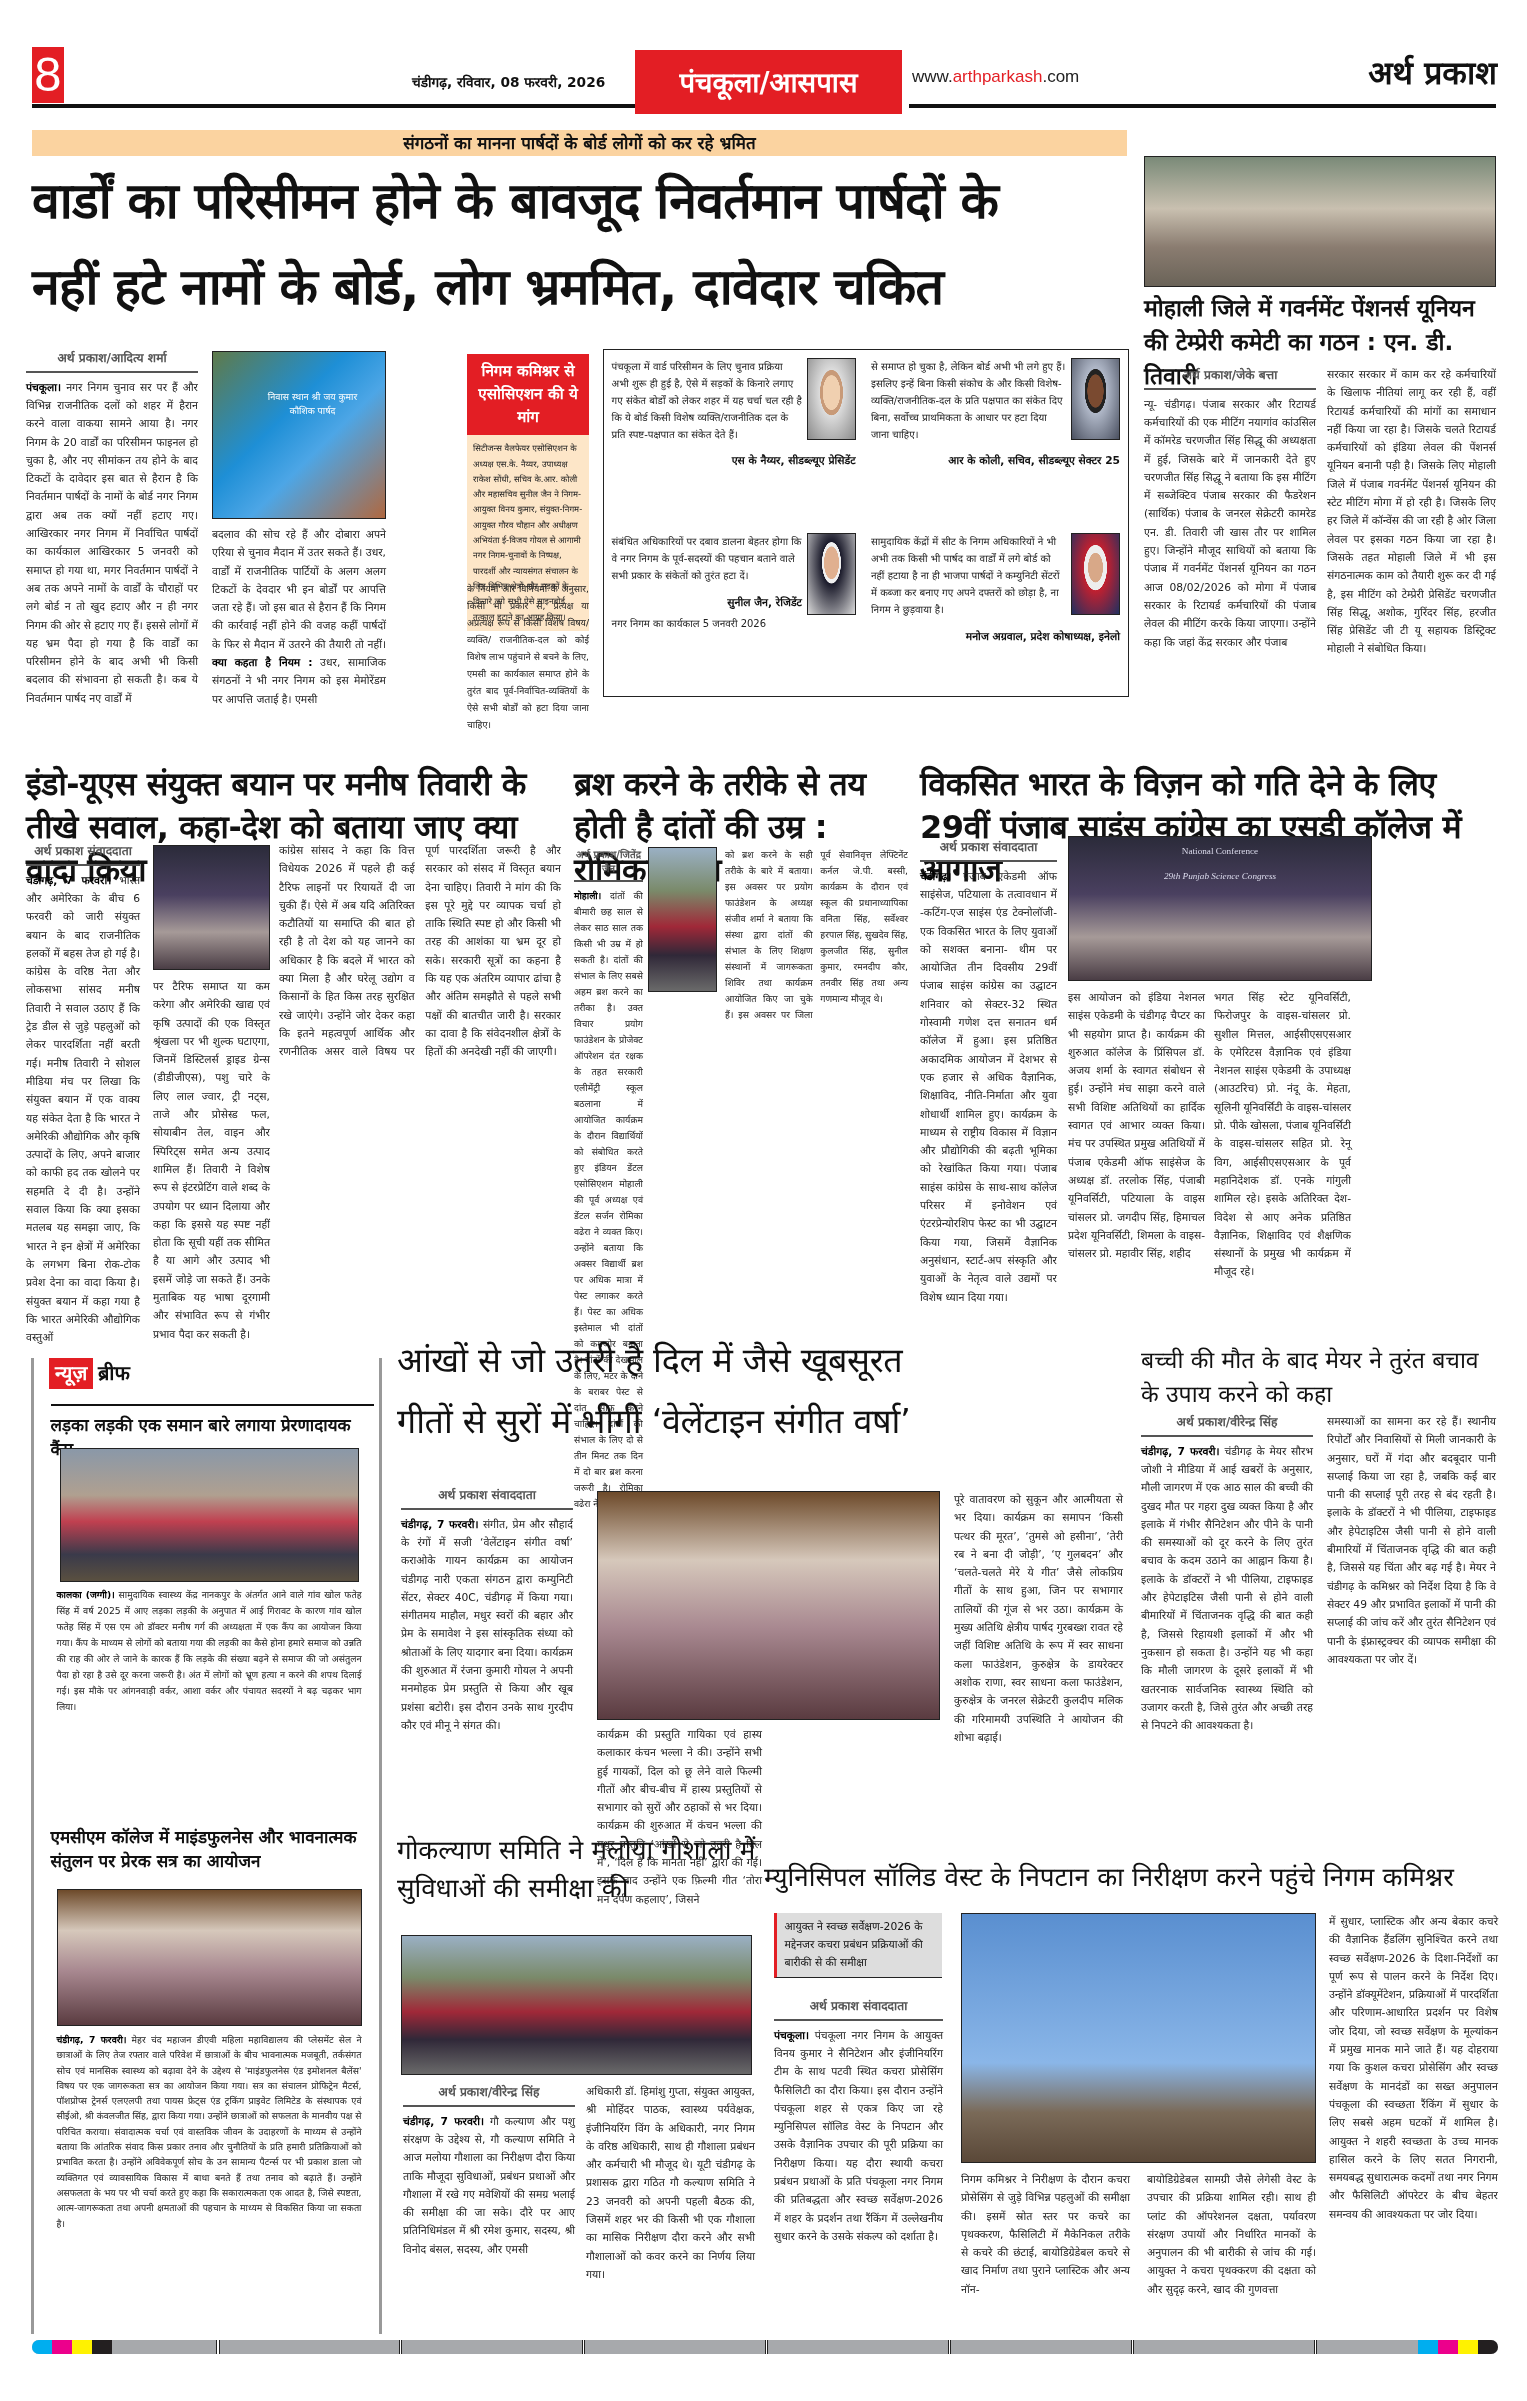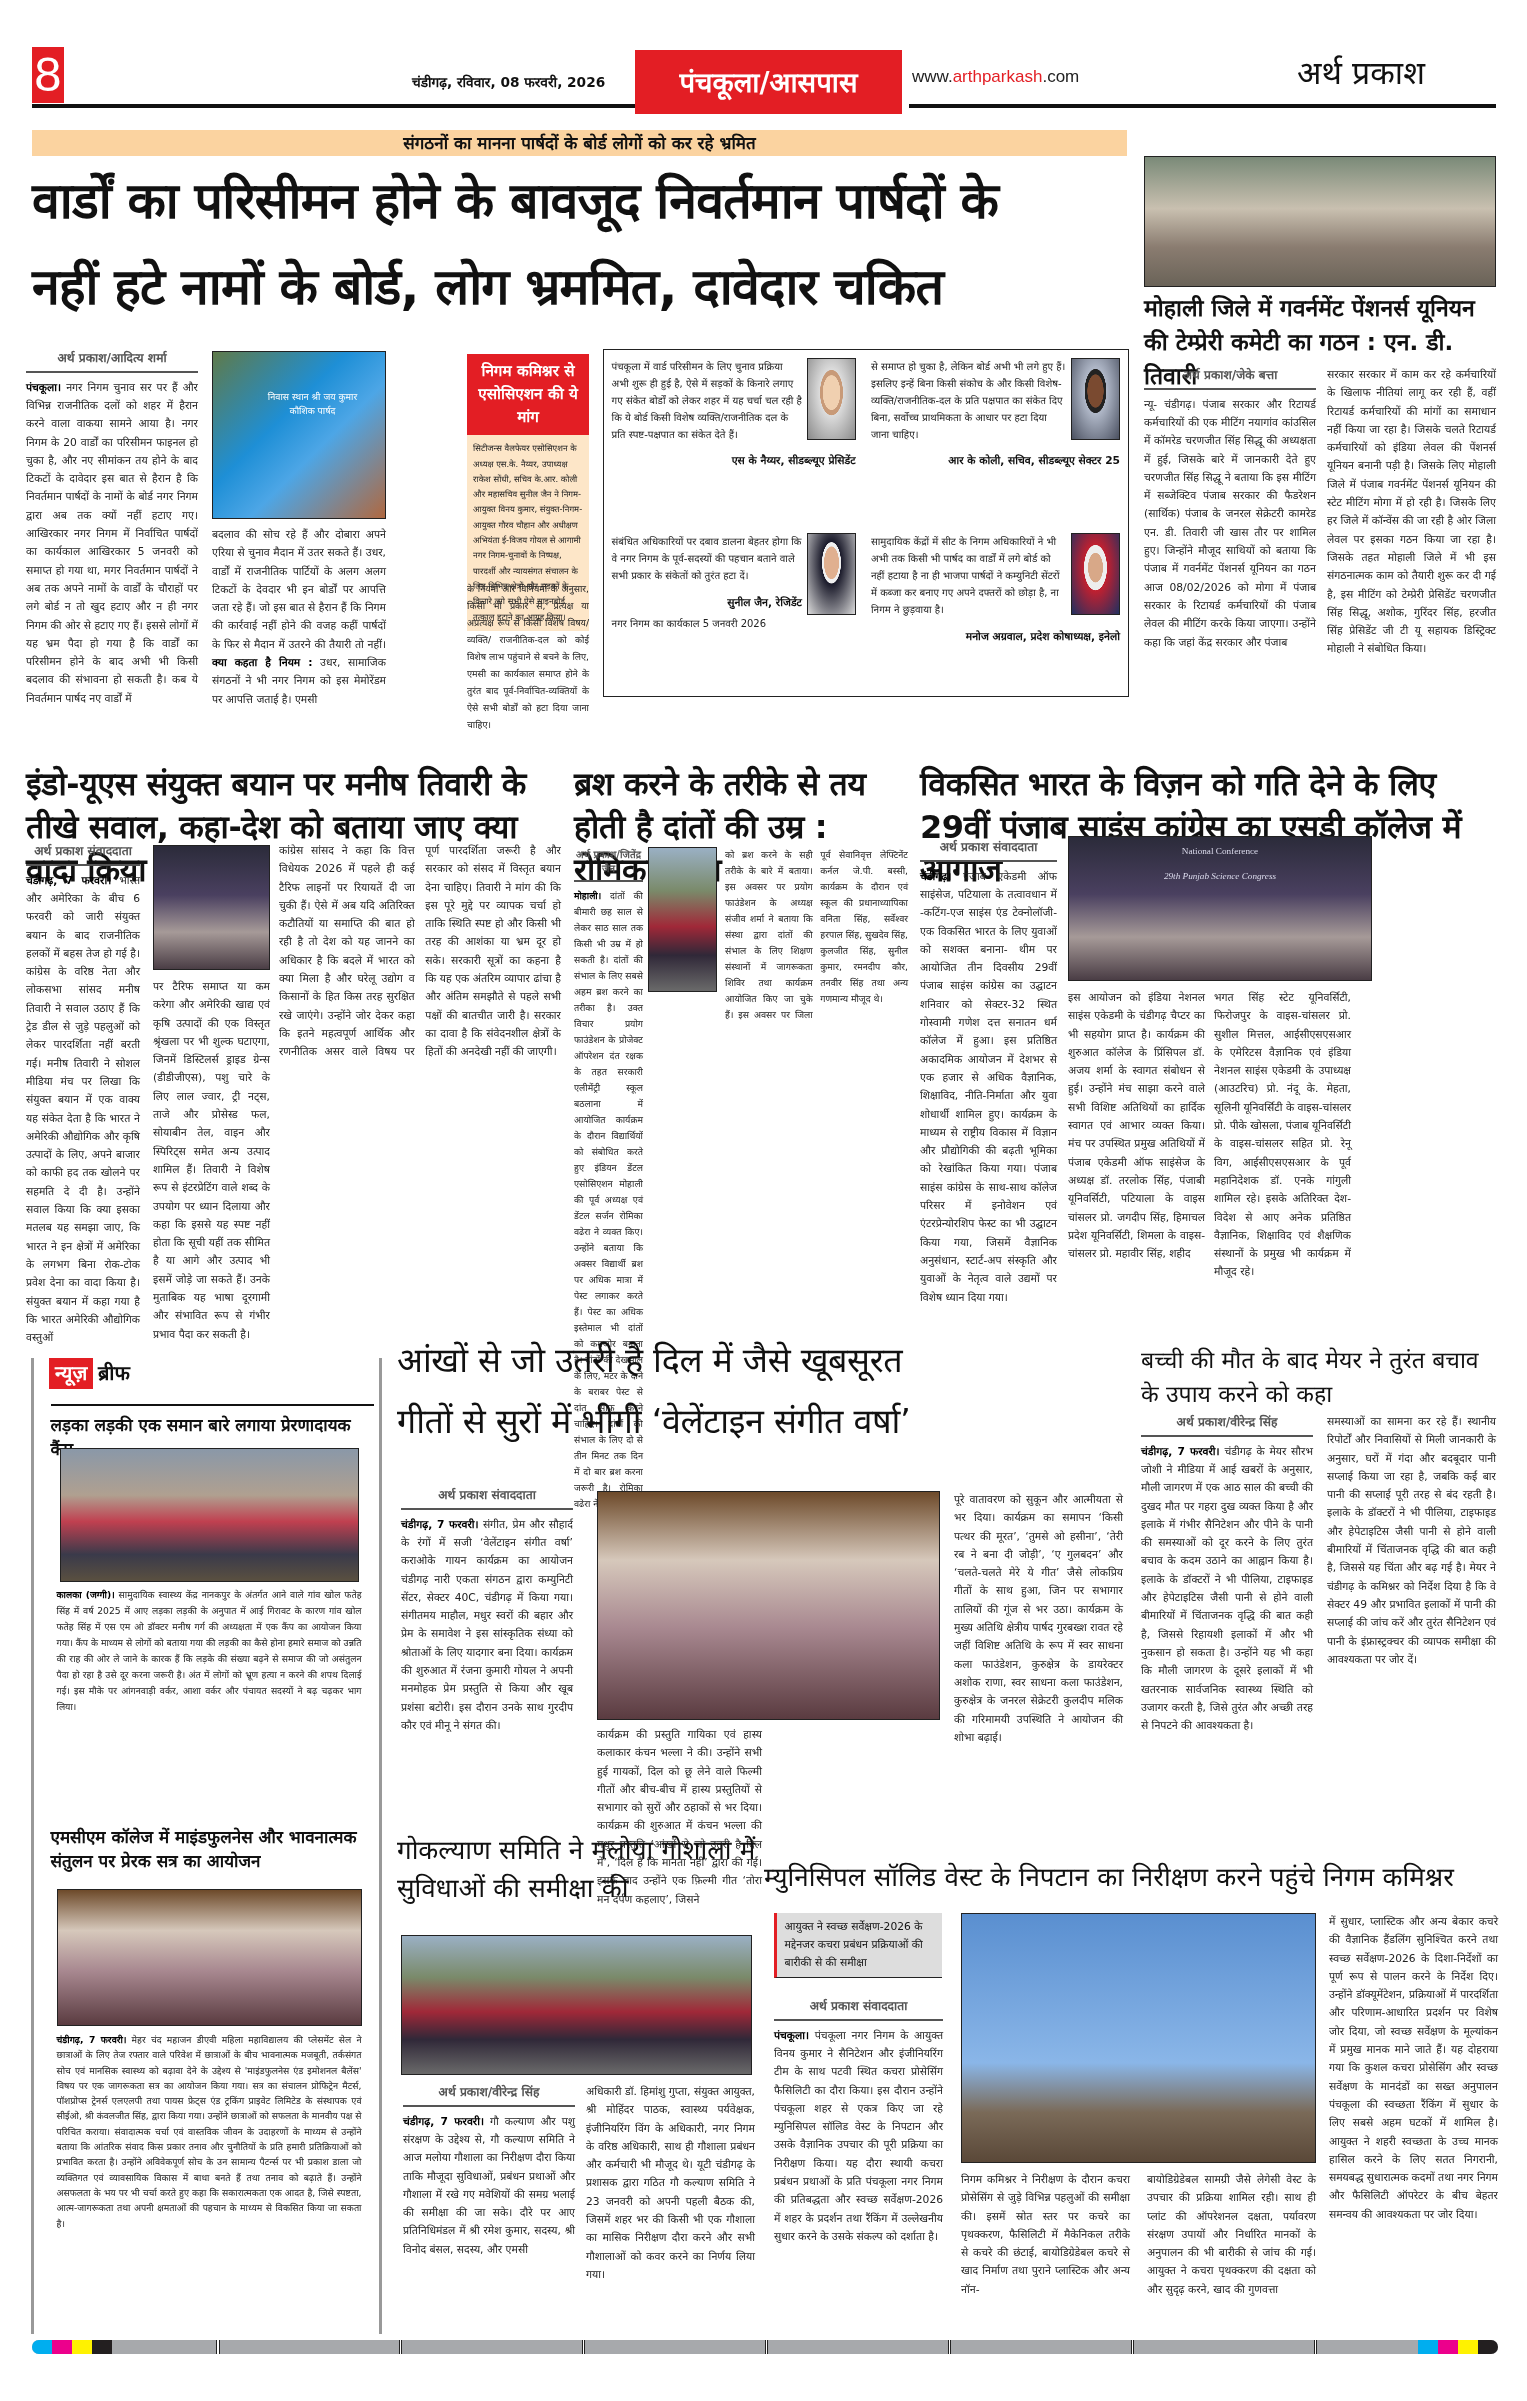--- a/index.html
+++ b/index.html
@@ -5,21 +5,21 @@
   * { box-sizing: border-box; margin: 0; padding: 0; }
   html, body { width: 1527px; height: 2401px; background: #fff; overflow: hidden; }
   body { position: relative; font-family: "DejaVu Sans", sans-serif; color: #111; }
   .abs { position: absolute; }
   .pageno { background: #e31e24; color: #fff; font-family: "Liberation Sans", sans-serif; font-size: 49px; line-height: 55px; text-align: center; font-weight: 300; }
   .hdr-rule { height: 3.8px; background: #111; }
   .dateline { font-size: 13.7px; font-weight: bold; }
   .section-box { background: #e31e24; color: #fff; font-size: 27.5px; font-weight: bold; line-height: 64px; text-align: center; }
   .url { font-family: "Liberation Sans", sans-serif; font-size: 17px; color: #222; }
   .url .red { color: #e31e24; }
-  .masthead { font-family: "DejaVu Serif", serif; font-size: 32px; font-weight: normal; text-align: left; }
+  .masthead { font-family: "DejaVu Serif", serif; font-size: 32px; font-weight: bold; text-align: right; }
   .kicker { background: #fbd3a0; font-size: 17px; font-weight: bold; text-align: center; line-height: 26px; }
   .h-xl { font-size: 50px; font-weight: bold; line-height: 76px; letter-spacing: -0.8px; }
   .h-l { font-size: 32px; font-weight: bold; line-height: 43px; letter-spacing: -0.4px; }
   .h-m { font-size: 26px; font-weight: normal; line-height: 38px; }
   .h-light { font-weight: normal; }
   .byline { font-size: 12.2px; font-weight: bold; color: #555; text-align: center; padding-bottom: 4.6px; border-bottom: 2.3px solid #555; margin-bottom: 6.1px; }
   .body { font-size: 10.7px; line-height: 18.3px; text-align: justify; color: #222; }
   .body b { color: #000; }
   .photo { border: 1.5px solid #222; overflow: hidden; }
   .ph-grass { background: linear-gradient(#7a8a78, #c9c0b0 40%, #8a7c70 70%, #6a6358); }

